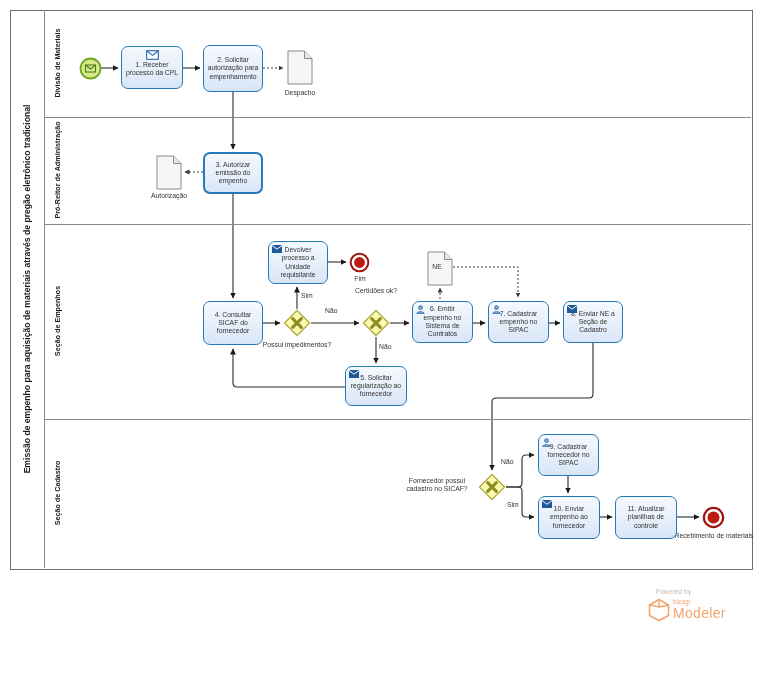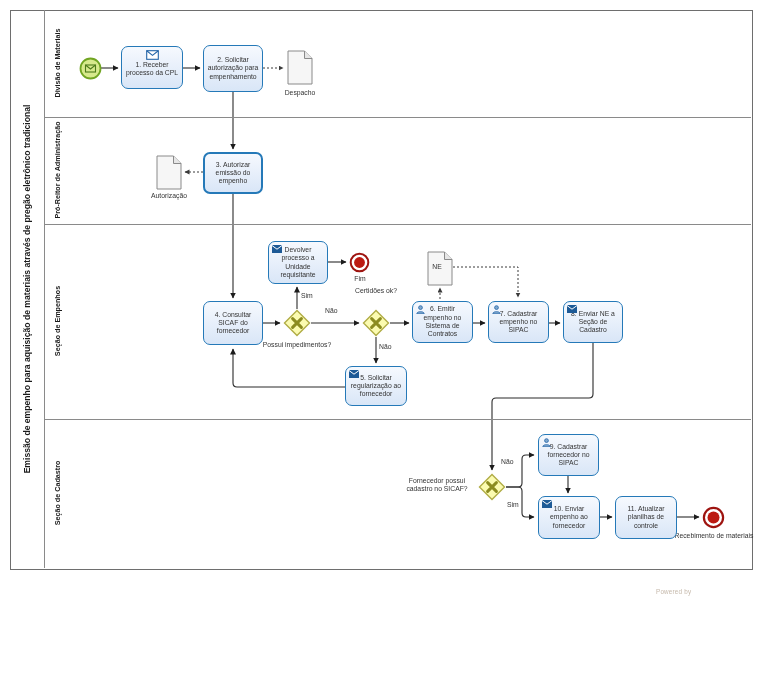--- a/index.html
+++ b/index.html
@@ -236,15 +236,26 @@
   <div class="abs" style="left:427px;top:251px;">
     <svg width="26" height="35" viewBox="0 0 26 35">
       <path d="M1,1 H17.5 L25,8.5 V34 H1 Z" fill="#f6f6f6" stroke="#8a8a8a" stroke-width="1"></path>
       <path d="M17.5,1 V8.5 H25" fill="#e6e6e6" stroke="#8a8a8a" stroke-width="1"></path>
     </svg>
   </div>
   <div class="abs doc-label" style="left:429px;top:263px;width:16px;">NE</div>
 
   <div class="abs" style="left:648px;top:588px;width:110px;">
     <div class="brand-powered" style="margin-left:8px;">Powered by</div>
+    <div style="display:flex;align-items:flex-start;margin-top:3px;">
+      <svg width="22" height="24" viewBox="0 0 22 24">
+        <path d="M11,1.5 L20.5,7 V17.5 L11,22.5 L1.5,17.5 V7 Z" fill="#ffffff" stroke="#f2a56d" stroke-width="1.6"></path>
+        <path d="M11,1.5 L11,9 L1.5,7" fill="none" stroke="#f2a56d" stroke-width="1.4"></path>
+        <path d="M11,9 L20.5,7" fill="none" stroke="#f2a56d" stroke-width="1.4"></path>
+      </svg>
+      <div style="margin-left:3px;">
+        <div style="font-size:6.5px;color:#f2a56d;">bizagi</div>
+        <div style="font-size:14px;color:#f2a56d;letter-spacing:.3px;">Modeler</div>
+      </div>
+    </div>
   </div>
 
 </div>
 
 </body></html>

